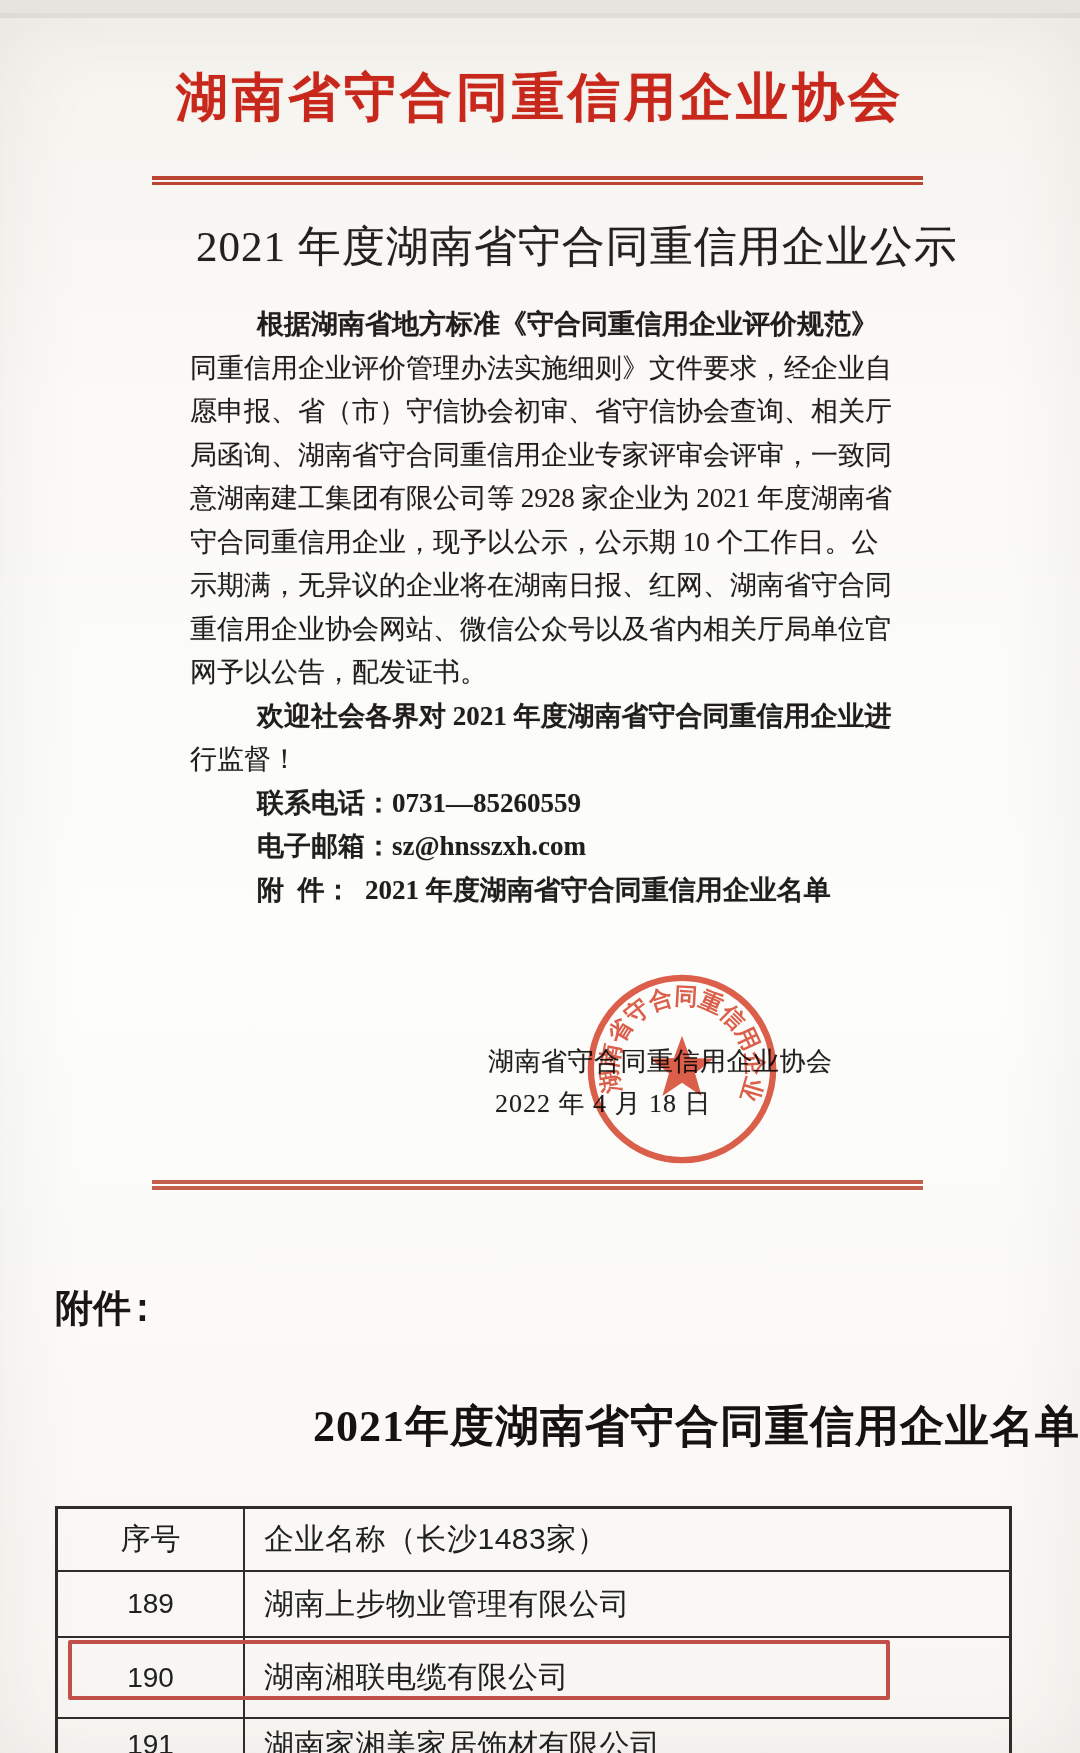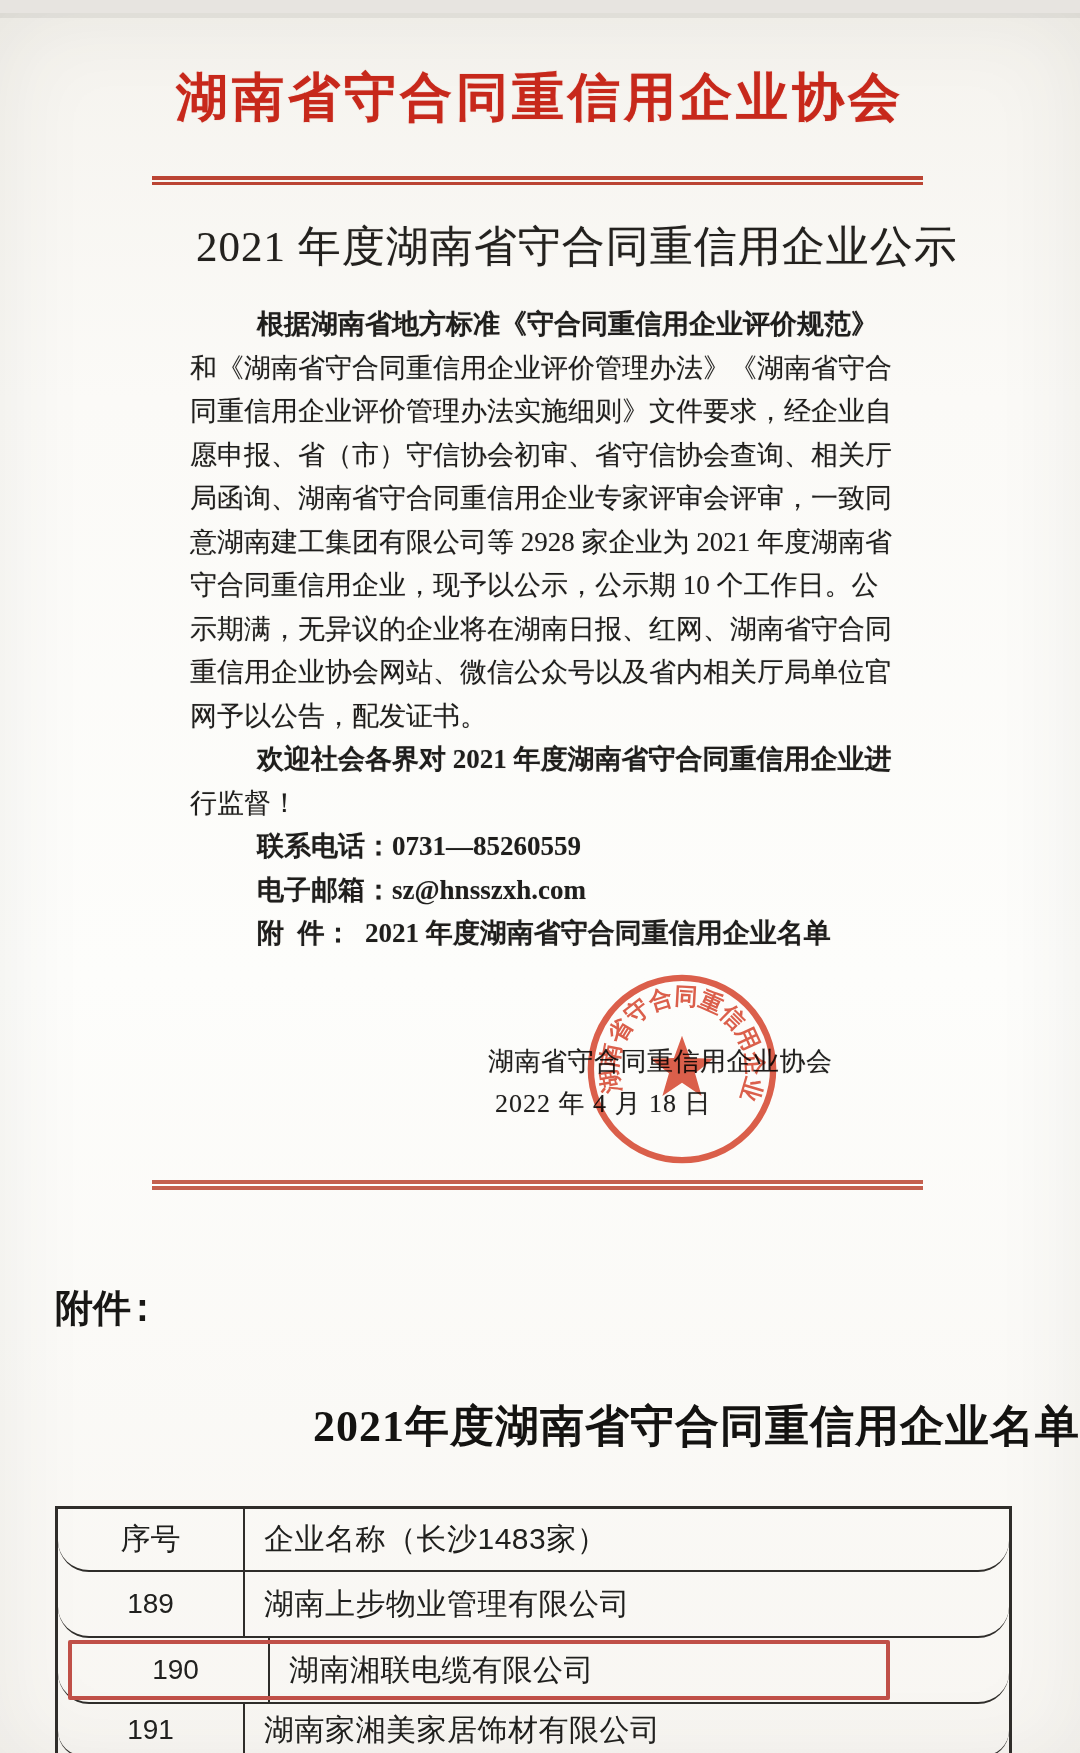--- a/index.html
+++ b/index.html
@@ -28,45 +28,44 @@
   .seal circle{fill:none;stroke:var(--seal_red,#d8452e);stroke-width:6.5px;}
   .seal polygon{fill:var(--seal_red,#d8452e);}
   .seal text{fill:var(--seal_red,#d8452e);font-size:24px;font-weight:700;font-family:"Liberation Serif","DejaVu Serif",serif;}
   .att-label{position:absolute;left:55px;top:1270px;font-size:38px;font-weight:600;font-family:Liberation Mono, monospace;color:#181715;}
   .att-title{position:absolute;left:0;top:1384px;width:1080px;text-align:right;font-size:44px;font-weight:700;letter-spacing:1px;font-family:Liberation Serif, serif;color:#141311;}
   .ctable{
     position:absolute;left:55px;top:1493px;width:957px;height:260px;box-sizing:border-box;
     border:3px solid #2f2d2a;border-bottom:none;
     font-family:"Liberation Sans","DejaVu Sans",sans-serif;color:#20201e;
   }
-  .tr{display:flex;box-sizing:border-box;border-bottom:2px solid #2f2d2a;border-radius:31px;}
+  .tr{display:flex;box-sizing:border-box;border-bottom:2px solid #2f2d2a;}
   .tr.partial{border-bottom:none;}
   .c1{width:187px;box-sizing:border-box;border-right:2px solid #2f2d2a;display:flex;align-items:center;justify-content:center;font-size:28px;}
   .c2{flex:1;display:flex;align-items:center;padding-left:19px;font-size:30px;letter-spacing:.5px;}
   .th .c1,.th .c2{font-size:30px;font-weight:500;}
-  .h-head{height:63px;} .h-r1{height:66px;} .h-r2{height:66px;padding-left:25px;} .h-r3{height:54px;} .h-part{height:9px;}
+  .h-head{height:63px;} .h-r1{height:66px;} .h-r2{height:81px;} .h-r3{height:54px;} .h-part{height:9px;}
   .highlight-box{
     position:absolute;left:68px;top:1627px;width:822px;height:60px;box-sizing:border-box;
     border:4px solid var(--highlight_red,#c05048);z-index:3;border-radius:2px;
   }
 </style>
 </head>
 <body>
 
 <div class="page" style="--masthead_red: #c7281b; --rule_red: #bb4433; --footer_rule_red: #c4604e; --seal_red: #d8452e; --highlight_red: #c05048;">
   <div class="top-edge"></div>
 
   <div class="masthead">湖南省守合同重信用企业协会</div>
   <div class="rule rule-top"></div>
 
   <div class="doc-title">2021 年度湖南省守合同重信用企业公示</div>
 
   <div class="body-block">
     <div class="ln ind">根据湖南省地方标准《守合同重信用企业评价规范》</div>
-    <div class="ln">和《湖南省守合同重信用企业评价管理办法》《湖南省守合</div>
     <div class="ln">同重信用企业评价管理办法实施细则》文件要求，经企业自</div>
     <div class="ln">愿申报、省（市）守信协会初审、省守信协会查询、相关厅</div>
     <div class="ln">局函询、湖南省守合同重信用企业专家评审会评审，一致同</div>
     <div class="ln">意湖南建工集团有限公司等 2928 家企业为 2021 年度湖南省</div>
     <div class="ln">守合同重信用企业，现予以公示，公示期 10 个工作日。公</div>
     <div class="ln">示期满，无异议的企业将在湖南日报、红网、湖南省守合同</div>
     <div class="ln">重信用企业协会网站、微信公众号以及省内相关厅局单位官</div>
     <div class="ln">网予以公告，配发证书。</div>
     <div class="ln ind">欢迎社会各界对 2021 年度湖南省守合同重信用企业进</div>
     <div class="ln">行监督！</div>

